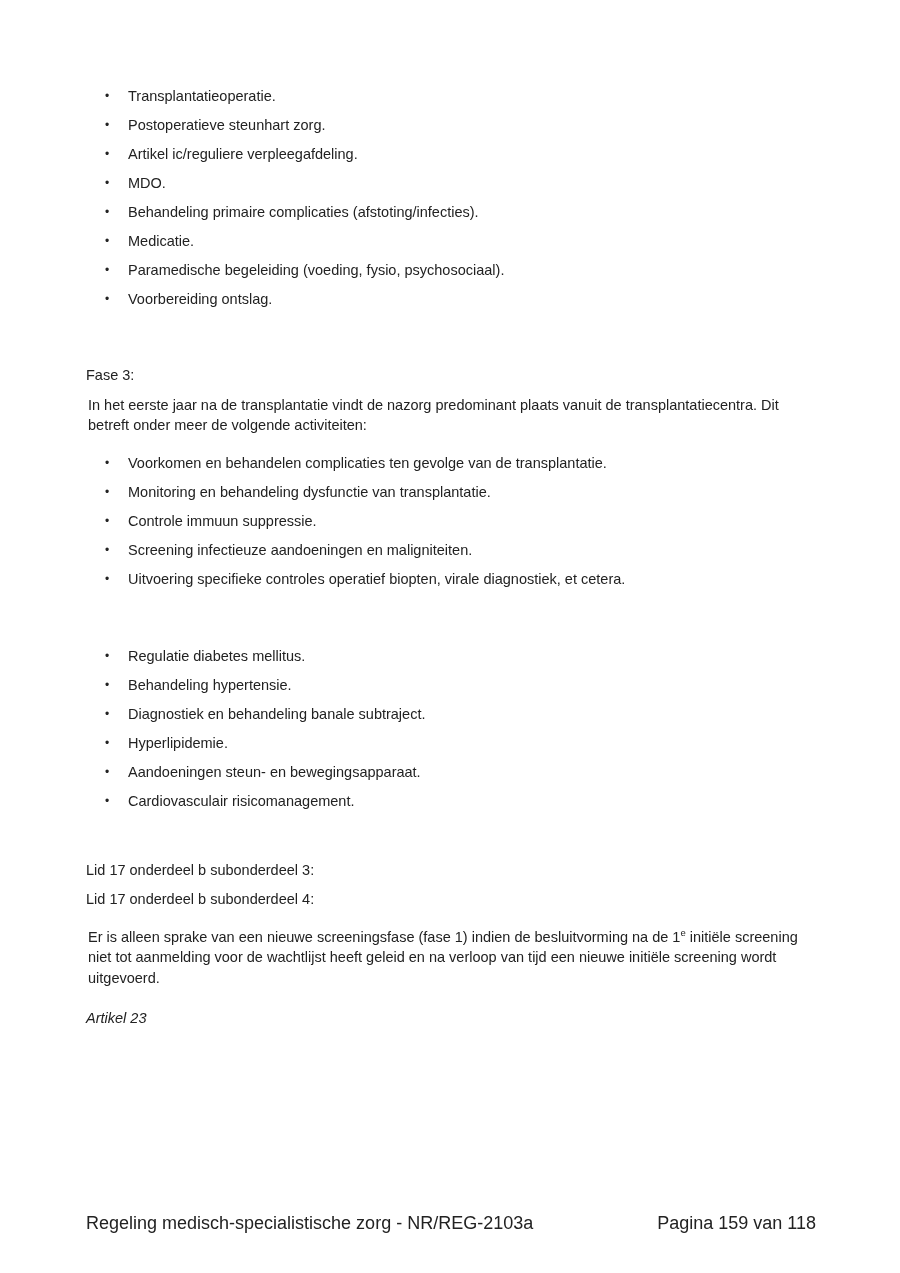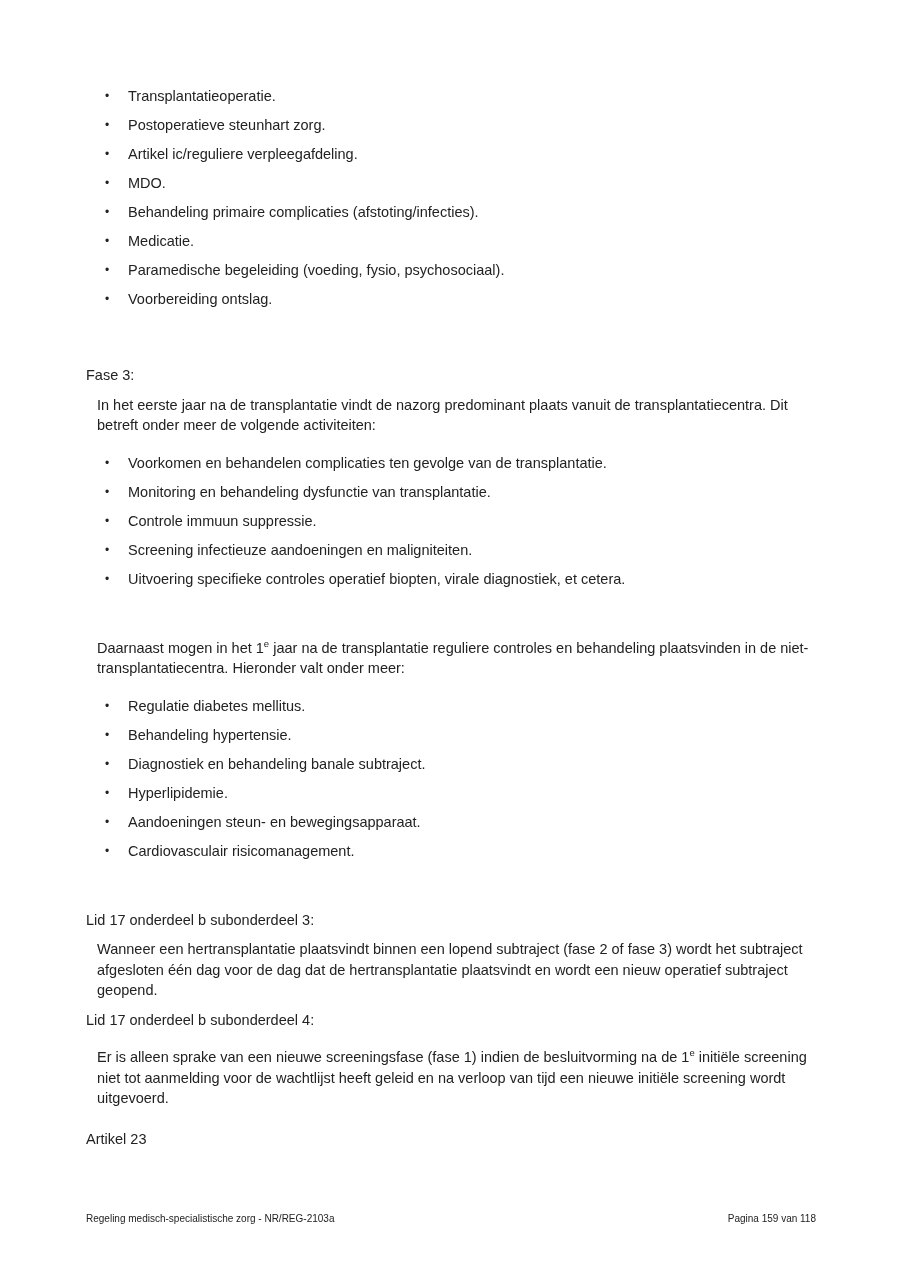--- a/index.html
+++ b/index.html
@@ -31,41 +31,42 @@
     margin: 0 0 8.5px 0;
   }
   .bullet {
     width: 42px;
     flex: 0 0 42px;
     text-align: center;
     font-size: 12px;
     line-height: 20.5px;
   }
   .li-text { flex: 1; }
-  .para { margin: 0 0 9px 11px; }
+  .para { margin: 0 0 9px 2px; }
   .heading { margin: 0 0 9px 0; }
   .gap-lg { height: 47px; }
   .gap-md { height: 40px; }
   .gap-sm { height: 8px; }
   sup {
     font-size: 9.5px;
     vertical-align: super;
     line-height: 0;
   }
   .artikel {
+    font-style: italic;
     margin-top: 20px;
   }
   .footer {
     position: absolute;
     left: 86px;
     top: 1213px;
     width: 730px;
     display: flex;
     justify-content: space-between;
-    font-size: 10px;
+    font-size: 18px;
     color: #222222;
   }
 </style>
 </head>
 <body>
 
 <div class="page">
   <div class="content">
 
     <div class="bullet-list">
@@ -128,21 +129,20 @@
         <span class="li-text">Screening infectieuze aandoeningen en maligniteiten.</span>
       </div>
       <div class="li">
         <span class="bullet">•</span>
         <span class="li-text">Uitvoering specifieke controles operatief biopten, virale diagnostiek, et cetera.</span>
       </div>
     </div>
 
     <div class="gap-md"></div>
 
-    <p class="para"><span>Daarnaast mogen in het 1</span><sup>e</sup><span> jaar na de transplantatie reguliere controles en behandeling plaatsvinden in de niet-transplantatiecentra. Hieronder valt onder meer:</span></p>
 
     <div class="gap-sm"></div>
 
     <div class="bullet-list">
       <div class="li">
         <span class="bullet">•</span>
         <span class="li-text">Regulatie diabetes mellitus.</span>
       </div>
       <div class="li">
         <span class="bullet">•</span>
@@ -162,21 +162,20 @@
       </div>
       <div class="li">
         <span class="bullet">•</span>
         <span class="li-text">Cardiovasculair risicomanagement.</span>
       </div>
     </div>
 
     <div class="gap-md"></div>
 
     <div class="heading">Lid 17 onderdeel b subonderdeel 3:</div>
-    <p class="para">Wanneer een hertransplantatie plaatsvindt binnen een lopend subtraject (fase 2 of fase 3) wordt het subtraject afgesloten één dag voor de dag dat de hertransplantatie plaatsvindt en wordt een nieuw operatief subtraject geopend.</p>
 
     <div class="heading">Lid 17 onderdeel b subonderdeel 4:</div>
     <div class="gap-sm"></div>
     <p class="para"><span>Er is alleen sprake van een nieuwe screeningsfase (fase 1) indien de besluitvorming na de 1</span><sup>e</sup><span> initiële screening niet tot aanmelding voor de wachtlijst heeft geleid en na verloop van tijd een nieuwe initiële screening wordt uitgevoerd.</span></p>
 
 
     <div class="artikel">Artikel 23</div>
 
   </div>
 

